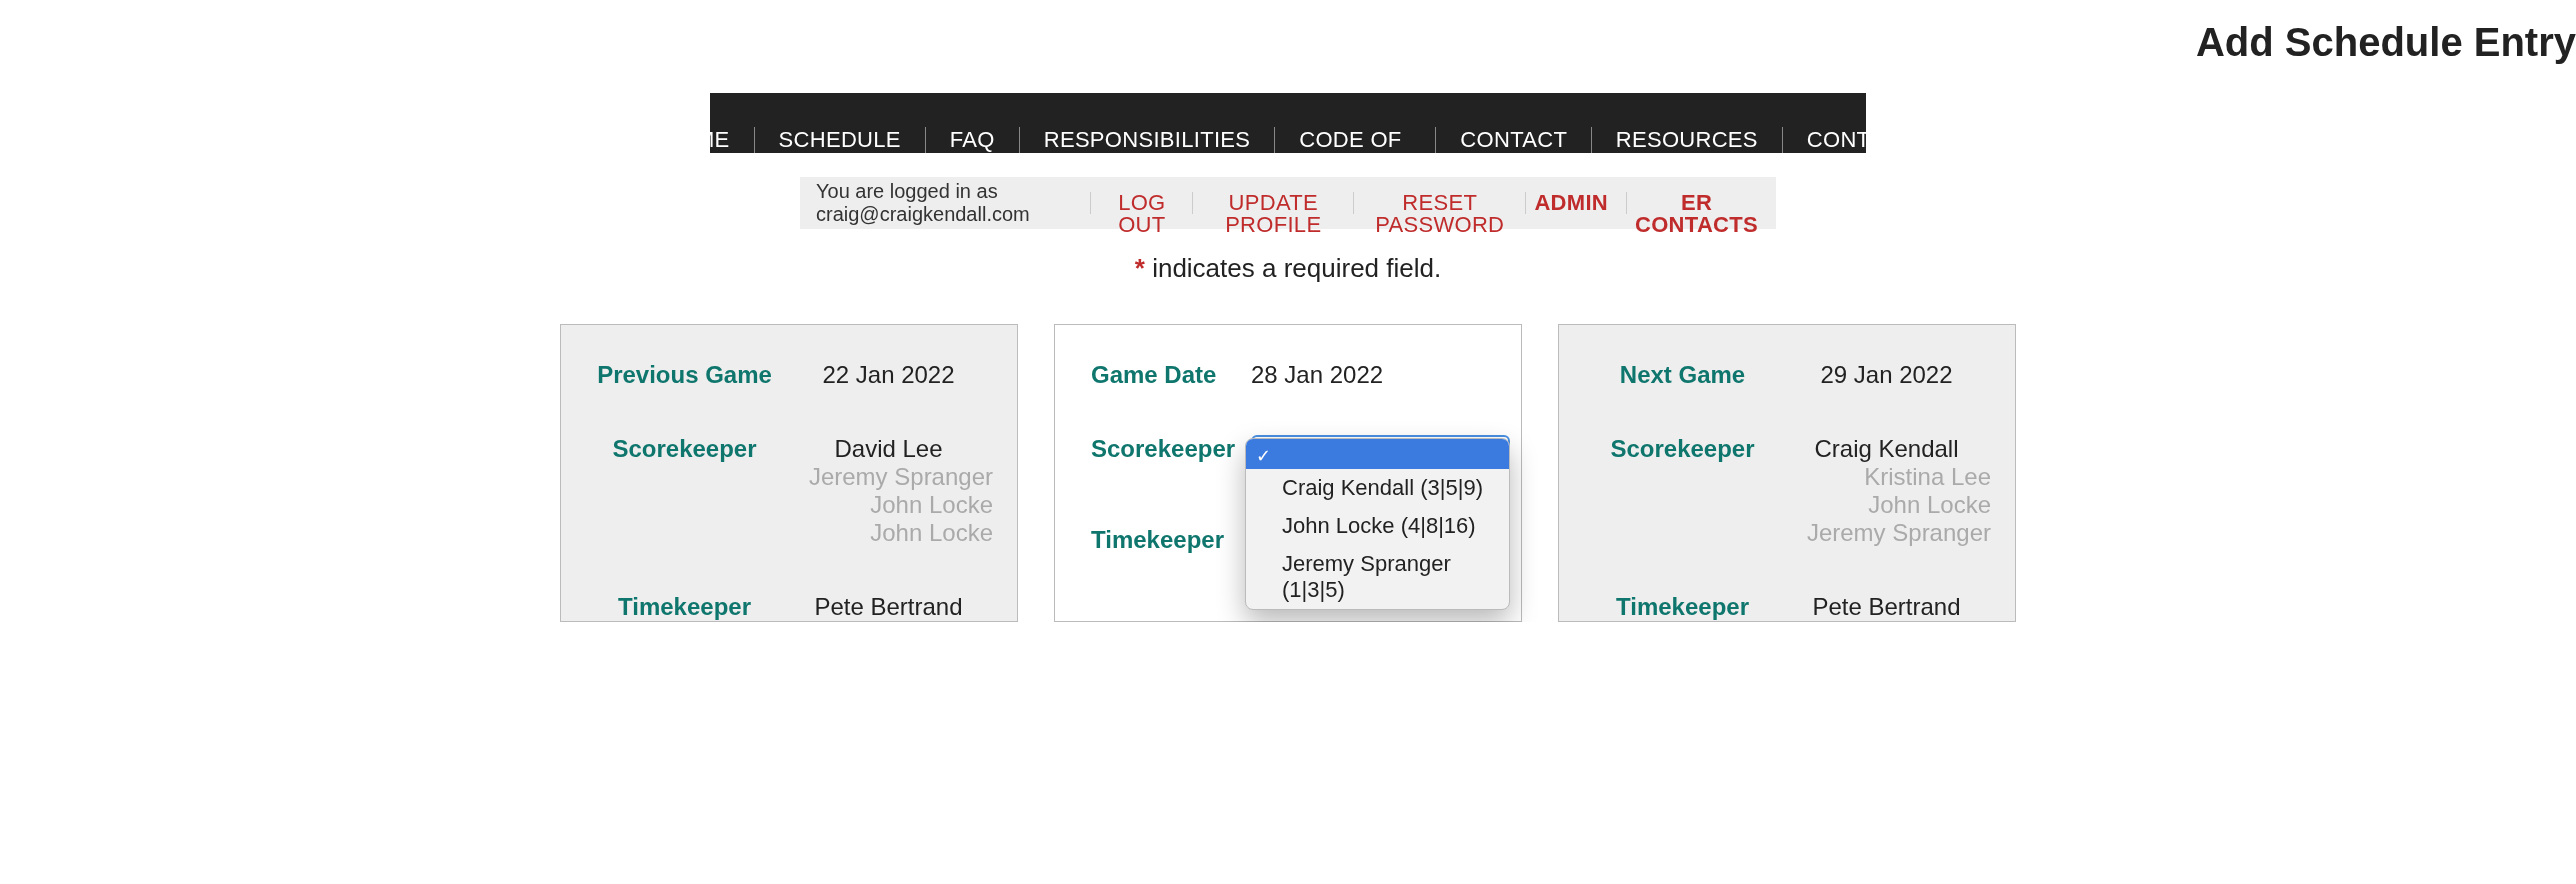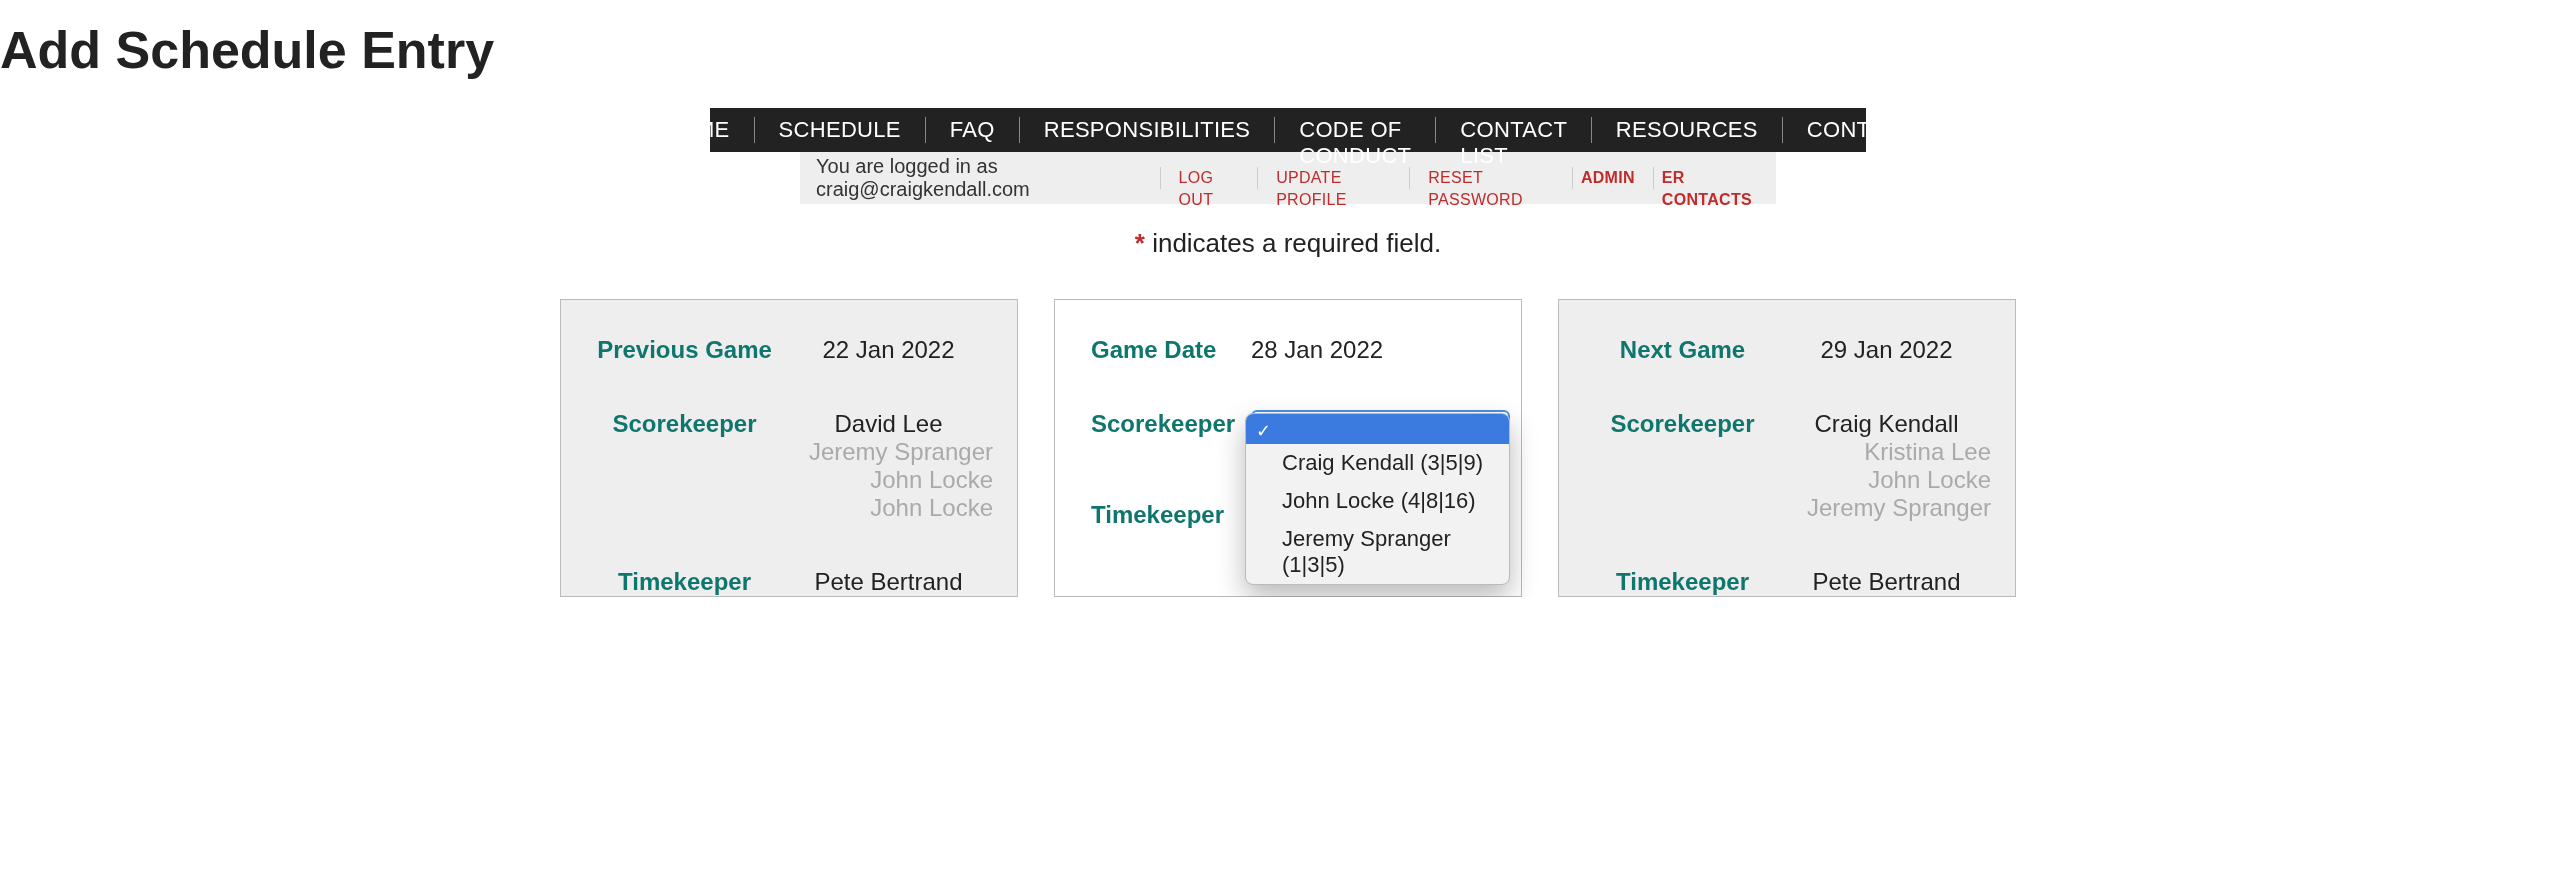--- a/index.html
+++ b/index.html
@@ -12,33 +12,33 @@
       background: #fff;
       color: #000;
       padding: 20px 0 0 0;
     }
     .container {
       width: 100%;
       max-width: 2576px;
       margin: 0 auto;
     }
     .page-title {
-      text-align: left;
-      font-size: 52px;
+      text-align: right;
+      font-size: 40px;
       font-weight: 600;
       margin-bottom: 28px;
       color: #222;
     }
     .main-nav {
       background: #222;
       display: flex;
       justify-content: center;
-      align-items: center;
-      height: 44px;
-      margin: 0 auto 0;
+      align-items: flex-end;
+      height: 60px;
+      margin: 0 auto 24px;
       width: 1156px;
     }
     .main-nav a {
       color: #fff;
       font-size: 22px;
       font-weight: 400;
       text-decoration: none;
       padding: 0 24px;
       height: 26px;
       line-height: 26px;
@@ -59,30 +59,31 @@
       width: 976px;
     }
     .sub-nav .login-info {
       color: #333;
       font-size: 20px;
       padding: 0 16px;
       font-family: Helvetica, Arial, sans-serif;
     }
     .sub-nav a {
       color: #c02c2c;
-      font-size: 16px;
+      font-size: 22px;
       font-weight: 400;
       text-decoration: none;
       padding: 0 18px;
       height: 22px;
       line-height: 22px;
       border-left: 1px solid #ccc;
       letter-spacing: 0.3px;
       cursor: pointer;
       font-family: Helvetica, Arial, sans-serif;
+      text-align: center;
     }
     .sub-nav a.bold {
       font-weight: 700;
       padding-left: 8px;
     }
     .required-text {
       text-align: center;
       font-size: 26px;
       color: #222;
       margin-bottom: 40px;

